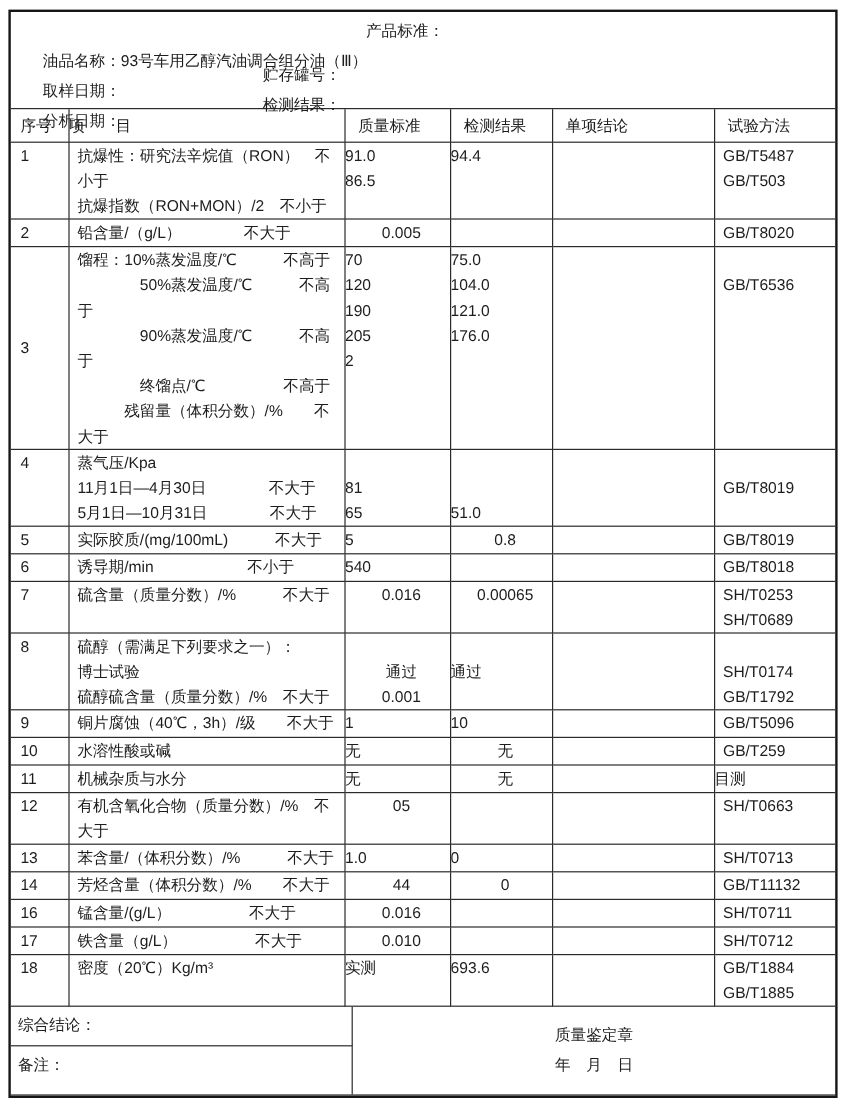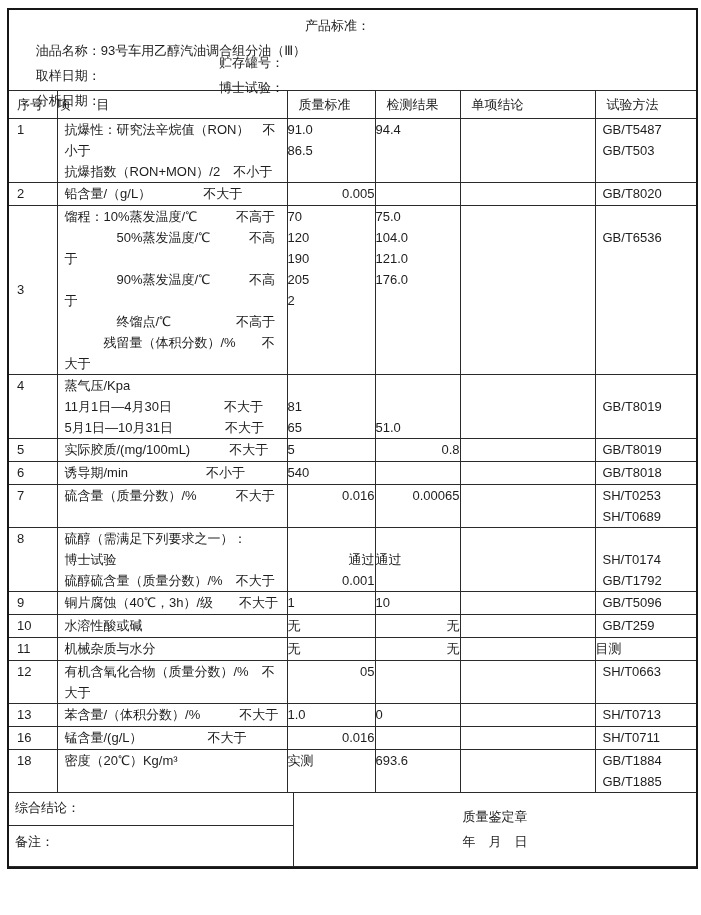--- a/index.html
+++ b/index.html
@@ -22,21 +22,21 @@
   .tbl thead th{border-top:0;height:27px;line-height:27px;text-align:left;}
   th.h-no{padding-left:8px;}
   th.h-item{text-align:center;}
   th.h-pad{padding-left:11px;}
   .ln{line-height:21px;min-height:21px;white-space:pre-wrap;word-break:break-all;}
   td.no{padding-left:8px;}
   td.no .ln{line-height:22px;}
   td.vam{vertical-align:middle;}
   td.item .ln{padding:0 3px 0 7px;}
   td.al-c{text-align:left;}
-  td.al-l{text-align:right;}
+  td.al-l{text-align:center;}
   td.al-l .ln{padding-left:7px;}
   td.method .ln{padding-left:7px;}
   td.method.al-c .ln{padding-left:0;}
 
   
   .fgrid{display:grid;grid-template-columns:285px auto;border-bottom:1px solid #2b2b2b;}
   .fsummary{grid-row:1;grid-column:1;height:33px;border-right:1px solid #2b2b2b;
             border-bottom:1px solid #2b2b2b;padding:6px 12px 0 6px;box-sizing:border-box;}
   .fremark{grid-row:2;grid-column:1;height:40px;border-right:1px solid #2b2b2b;
            padding:7px 0 0 6px;box-sizing:border-box;}
@@ -53,21 +53,21 @@
     <div class="hline">
       <span>油品名称：93号车用乙醇汽油调合组分油（Ⅲ）</span>
       <span class="r1">产品标准：</span>
     </div>
     <div class="hline">
       <span>取样日期：</span>
       <span class="r2">贮存罐号：</span>
     </div>
     <div class="hline">
       <span>分析日期：</span>
-      <span class="r2">博士试验：</span>
+      <span class="r2">检测结果：</span>
     </div>
   </div>
 
   <table class="tbl">
     <colgroup>
       <col style="width:48px">
         <col style="width:230px">
         <col style="width:88px">
       <col style="width:85px">
         <col style="width:135px">
@@ -337,32 +337,66 @@
           <td class="result al-c">
             <div class="ln">0</div>
           </td>
           <td class="concl"></td>
           <td class="method">
             <div class="ln">SH/T0713</div>
           </td>
         </tr>
         <tr>
           <td class="no">
+            <div class="ln">14</div>
+          </td>
+          <td class="item">
+            <div class="ln">芳烃含量（体积分数）/%　　不大于</div>
+          </td>
+          <td class="std al-l">
+            <div class="ln">44</div>
+          </td>
+          <td class="result al-l">
+            <div class="ln">0</div>
+          </td>
+          <td class="concl"></td>
+          <td class="method">
+            <div class="ln">GB/T11132</div>
+          </td>
+        </tr>
+        <tr>
+          <td class="no">
             <div class="ln">16</div>
           </td>
           <td class="item">
             <div class="ln">锰含量/(g/L）　　　　　不大于</div>
           </td>
           <td class="std al-l">
             <div class="ln">0.016</div>
           </td>
           <td class="result al-c"></td>
           <td class="concl"></td>
           <td class="method">
             <div class="ln">SH/T0711</div>
+          </td>
+        </tr>
+        <tr>
+          <td class="no">
+            <div class="ln">17</div>
+          </td>
+          <td class="item">
+            <div class="ln">铁含量（g/L）　　　　　不大于</div>
+          </td>
+          <td class="std al-l">
+            <div class="ln">0.010</div>
+          </td>
+          <td class="result al-c"></td>
+          <td class="concl"></td>
+          <td class="method">
+            <div class="ln">SH/T0712</div>
           </td>
         </tr>
         <tr>
           <td class="no">
             <div class="ln">18</div>
           </td>
           <td class="item">
             <div class="ln">密度（20℃）Kg/m³</div>
           </td>
           <td class="std al-c">

